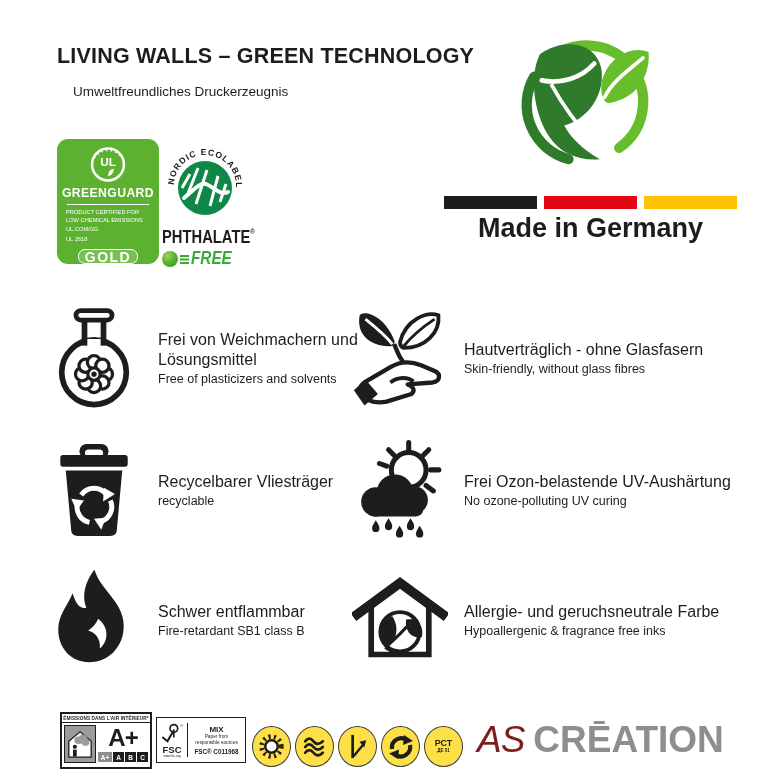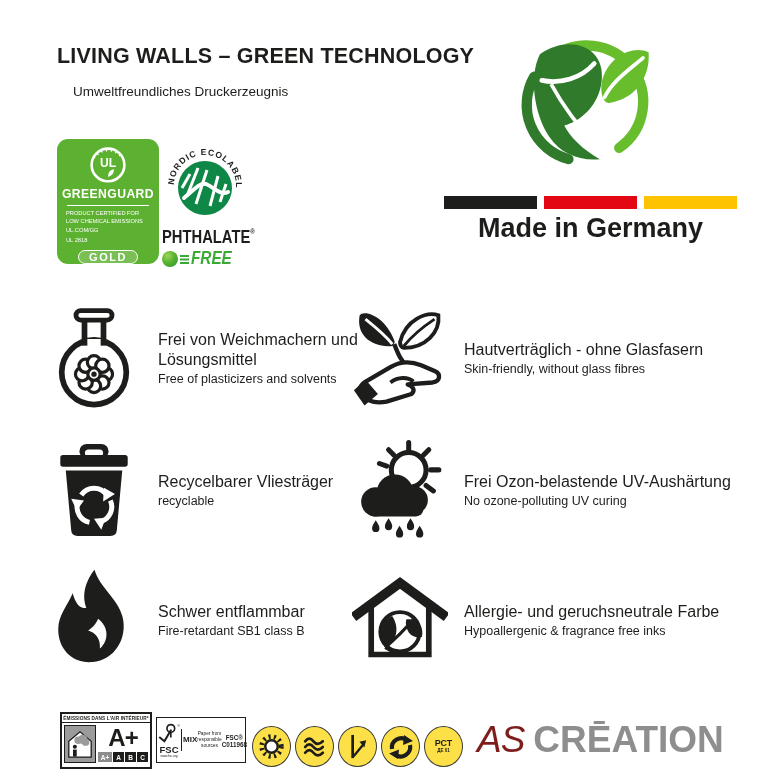--- a/index.html
+++ b/index.html
@@ -16,21 +16,21 @@
   .mig{position:absolute;left:444px;top:213px;width:293px;text-align:center;font-size:27px;font-weight:bold;}
   
   .gg{position:absolute;left:57px;top:139px;width:102px;height:125px;background:#5cb130;border-radius:11px;
       display:flex;flex-direction:column;align-items:center;color:#fff;}
   .gg-ul{margin-top:7px;}
   .gg-name{font-size:12.2px;font-weight:bold;letter-spacing:.4px;margin-top:3px;}
   .gg-div{width:82px;height:1px;background:#fff;margin:4px 0 3px;}
   .gg-cert{width:84px;font-size:5.7px;line-height:1.5;text-align:left;}
   .gg-cert .gap{margin-top:2px;}
   .gg-gold{margin-top:5px;width:58px;height:13px;border:1px solid #fff;border-radius:7px;background:rgba(255,255,255,.18);
-           font-size:11px;font-weight:bold;letter-spacing:1.5px;display:flex;align-items:center;justify-content:center;}
+           font-size:14px;font-weight:bold;letter-spacing:1.5px;display:flex;align-items:center;justify-content:center;}
   
   .nordic{position:absolute;left:160px;top:126px;}
   .phth{position:absolute;left:162px;top:227px;width:100px;}
   .phth-l1{font-size:18px;font-weight:800;transform:scaleX(.82);transform-origin:left;white-space:nowrap;}
   .phth-l1 sup{font-size:7.5px;vertical-align:top;}
   .phth-l2{display:flex;align-items:center;gap:2px;margin-top:0px;}
   .phth-ball{width:16px;height:16px;border-radius:50%;
      background:radial-gradient(circle at 35% 30%,#9fd45c 0%,#57b42e 45%,#2f9134 100%);}
   .phth-free{font-size:18px;font-weight:900;font-style:italic;color:#3aaa35;transform:scaleX(.85);transform-origin:left;white-space:nowrap;}
   
@@ -53,21 +53,21 @@
   .ap-right{flex:1;display:flex;flex-direction:column;align-items:center;}
   .ap-grade{font-size:24px;font-weight:bold;line-height:1;margin-top:1px;letter-spacing:-1px;}
   .ap-scale{display:flex;gap:1px;margin-top:2px;}
   .ap-scale span{height:10px;display:flex;align-items:center;justify-content:center;font-size:6.5px;font-weight:bold;color:#fff;}
   .ap-scale .s0{width:14px;background:#8d8d8d;} .ap-scale .s1,.ap-scale .s2,.ap-scale .s3{width:11px;background:#1d1d1b;}
   .fsc{position:absolute;left:156px;top:717px;width:90px;height:46px;border:1.5px solid #1d1d1b;box-sizing:border-box;
        display:flex;align-items:center;}
   .fsc-left{width:30px;display:flex;flex-direction:column;align-items:center;}
   .fsc-name{font-size:9.5px;font-weight:bold;line-height:1;margin-top:1px;}
   .fsc-url{font-size:3.2px;}
-  .fsc-right{flex:1;display:flex;flex-direction:row;align-items:center;text-align:center;border-left:1px solid #1d1d1b;padding:2px 1px;}
+  .fsc-right{flex:1;display:flex;flex-direction:column;align-items:center;text-align:center;border-left:1px solid #1d1d1b;padding:2px 1px;}
   .fsc-mix{font-size:8px;font-weight:bold;}
   .fsc-desc{font-size:4.8px;line-height:1.3;}
   .fsc-code{font-size:6.3px;font-weight:bold;margin-top:2px;}
   .symbols{position:absolute;left:252px;top:726px;display:flex;gap:4px;}
   .sym{width:37px;height:39px;border:1.6px solid #3c3c3b;border-radius:50%;background:#fde047;
        display:flex;flex-direction:column;align-items:center;justify-content:center;}
   .ros-l{font-size:9px;font-weight:bold;line-height:1;}
   .ros-c{font-size:4.6px;font-weight:bold;line-height:1;margin-top:1px;}
   .brand{position:absolute;left:477px;top:719px;display:flex;align-items:baseline;gap:9px;}
   .brand-as{font-size:37px;font-weight:400;font-style:italic;color:#7f1d1d;letter-spacing:-1px;}

